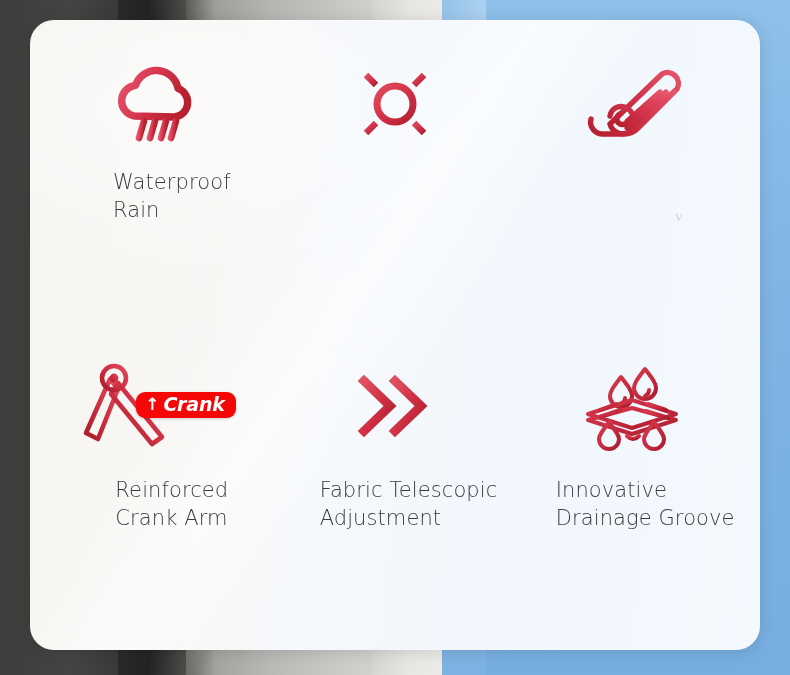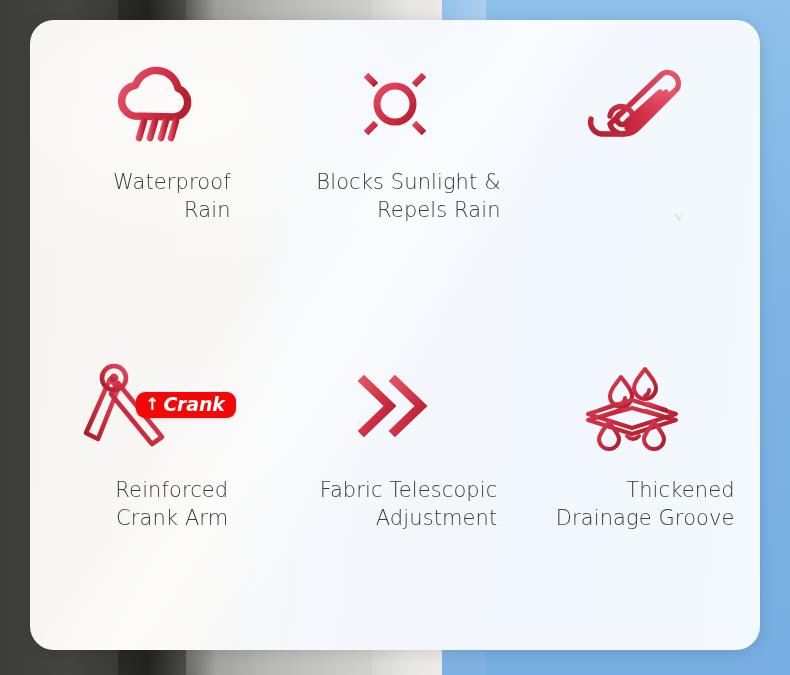--- a/index.html
+++ b/index.html
@@ -101,21 +101,21 @@
     position: relative;
     height: 96px;
     display: flex;
     align-items: center;
     justify-content: center;
   }
   .icon-wrap svg { display: block; overflow: visible; }
 
   .cell-label {
     margin-top: 16px;
-    text-align: right;
+    text-align: left;
     font-family: "DejaVu Sans", sans-serif;
     font-weight: 300;
     font-size: 21px;
     line-height: 1.34;
     letter-spacing: .1px;
     color: #3b3b3d;
     white-space: pre-line;
     margin-left: 27px;
   }
   .cell.row2 .cell-label { margin-top: 22px; }
@@ -202,22 +202,20 @@
               <line x1="71" y1="44" x2="86" y2="44"></line>
             </g>
             <g stroke="url(#gSun)" stroke-width="6.4" stroke-linecap="butt">
               <line x1="15" y1="15" x2="25" y2="25"></line>
               <line x1="63" y1="63" x2="73" y2="73"></line>
               <line x1="73" y1="15" x2="63" y2="25"></line>
               <line x1="25" y1="63" x2="15" y2="73"></line>
             </g>
           </svg>
         </div>
-        <div class="cell-label">Blocks Sunlight &amp;
-Repels Rain</div>
       </div>
 
       <div class="cell">
         <div class="icon-wrap">
           <svg width="104" height="84" viewBox="0 0 104 84" aria-hidden="true">
             <defs>
               <linearGradient id="gFab" x1="0" y1="1" x2="1" y2="0">
                 <stop offset="0" stop-color="#b51f2e"></stop>
                 <stop offset="0.5" stop-color="#d2324a"></stop>
                 <stop offset="1" stop-color="#e6566c"></stop>
@@ -302,19 +300,19 @@
               <path d="M20 57 L40 50"></path>
               <path d="M68 44 L86 50"></path>
               <path d="M66 51 L88 58"></path>
 
               <path d="M29 62 c6 8 10 13 10 17 a10 10 0 0 1 -20 0 c0 -4 4 -9 10 -17 Z"></path>
               <path d="M74 62 c6 8 10 13 10 17 a10 10 0 0 1 -20 0 c0 -4 4 -9 10 -17 Z"></path>
               <path d="M47 76 q6 6 12 0"></path>
             </g>
           </svg>
         </div>
-        <div class="cell-label">Thickened
+        <div class="cell-label">Innovative
 Drainage Groove</div>
       </div>
 
     </div>
   </div>
 </div>
 
 </body></html>

